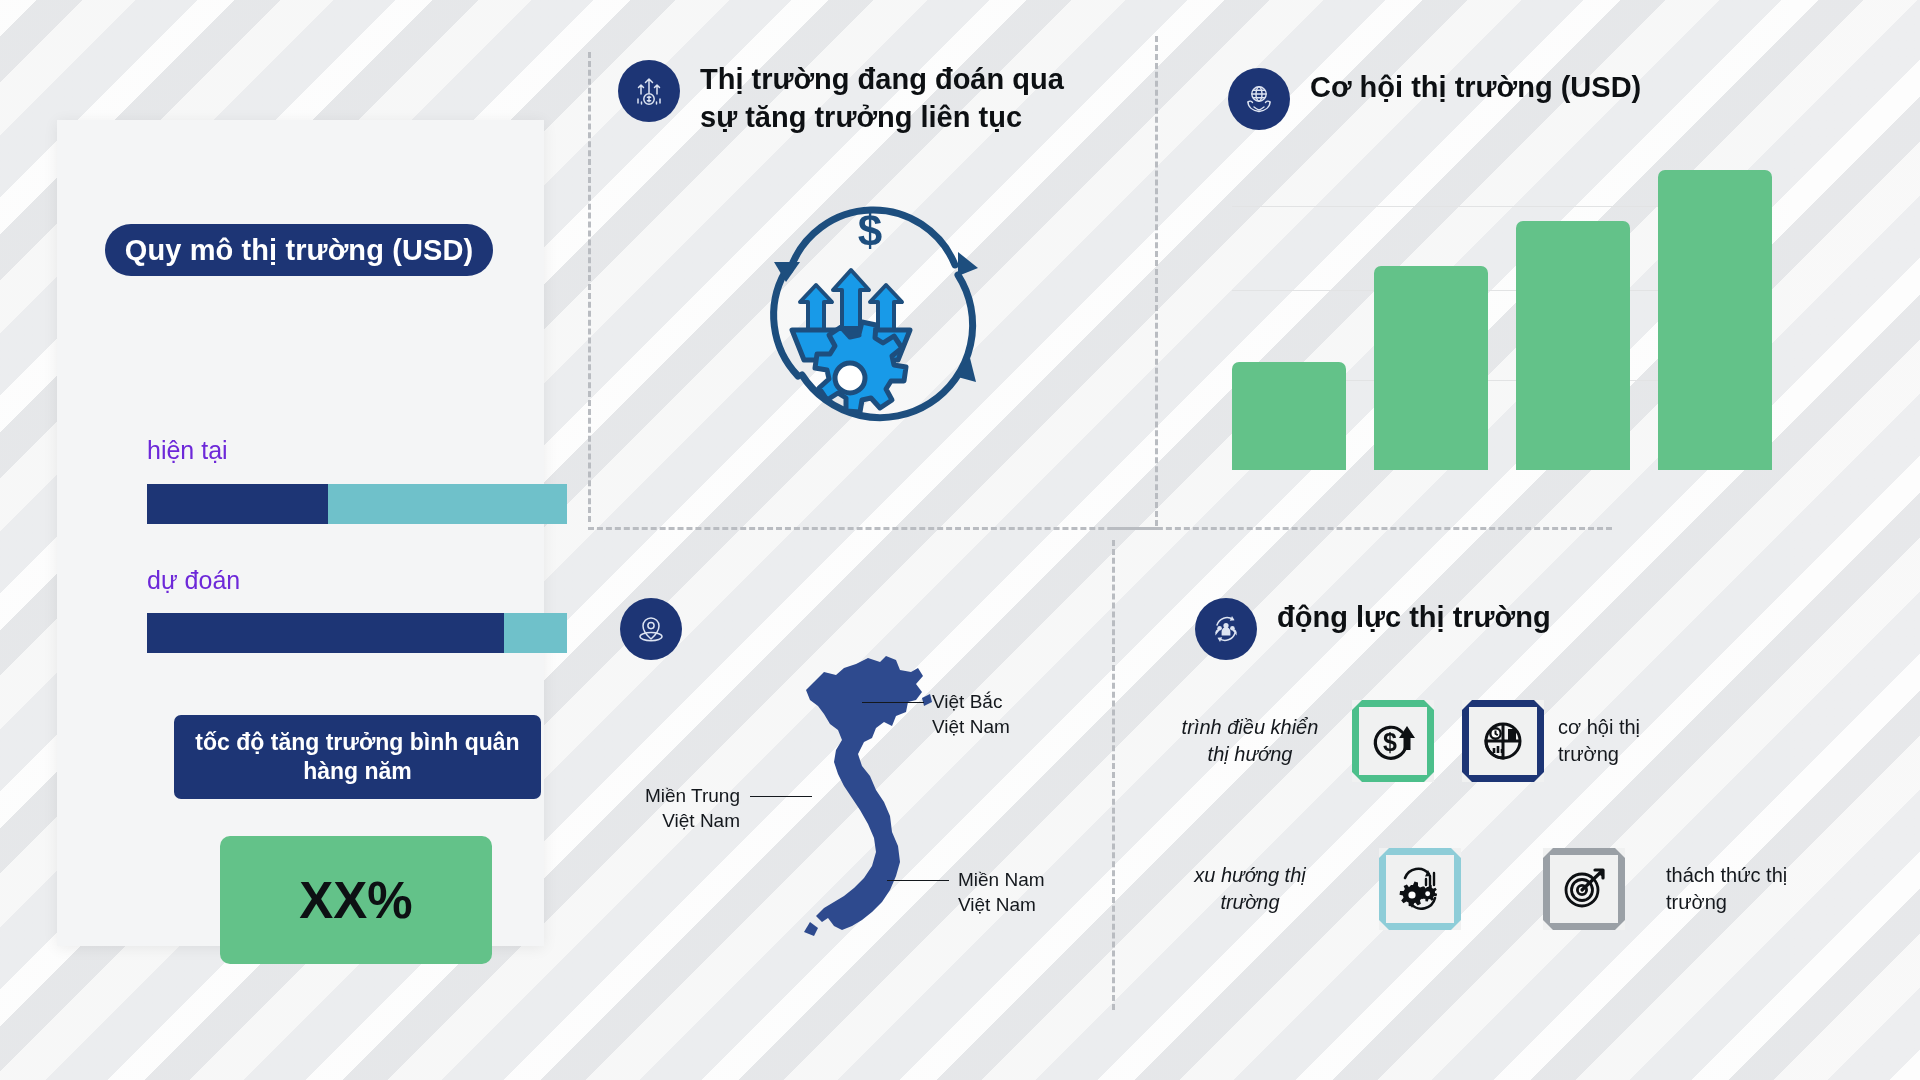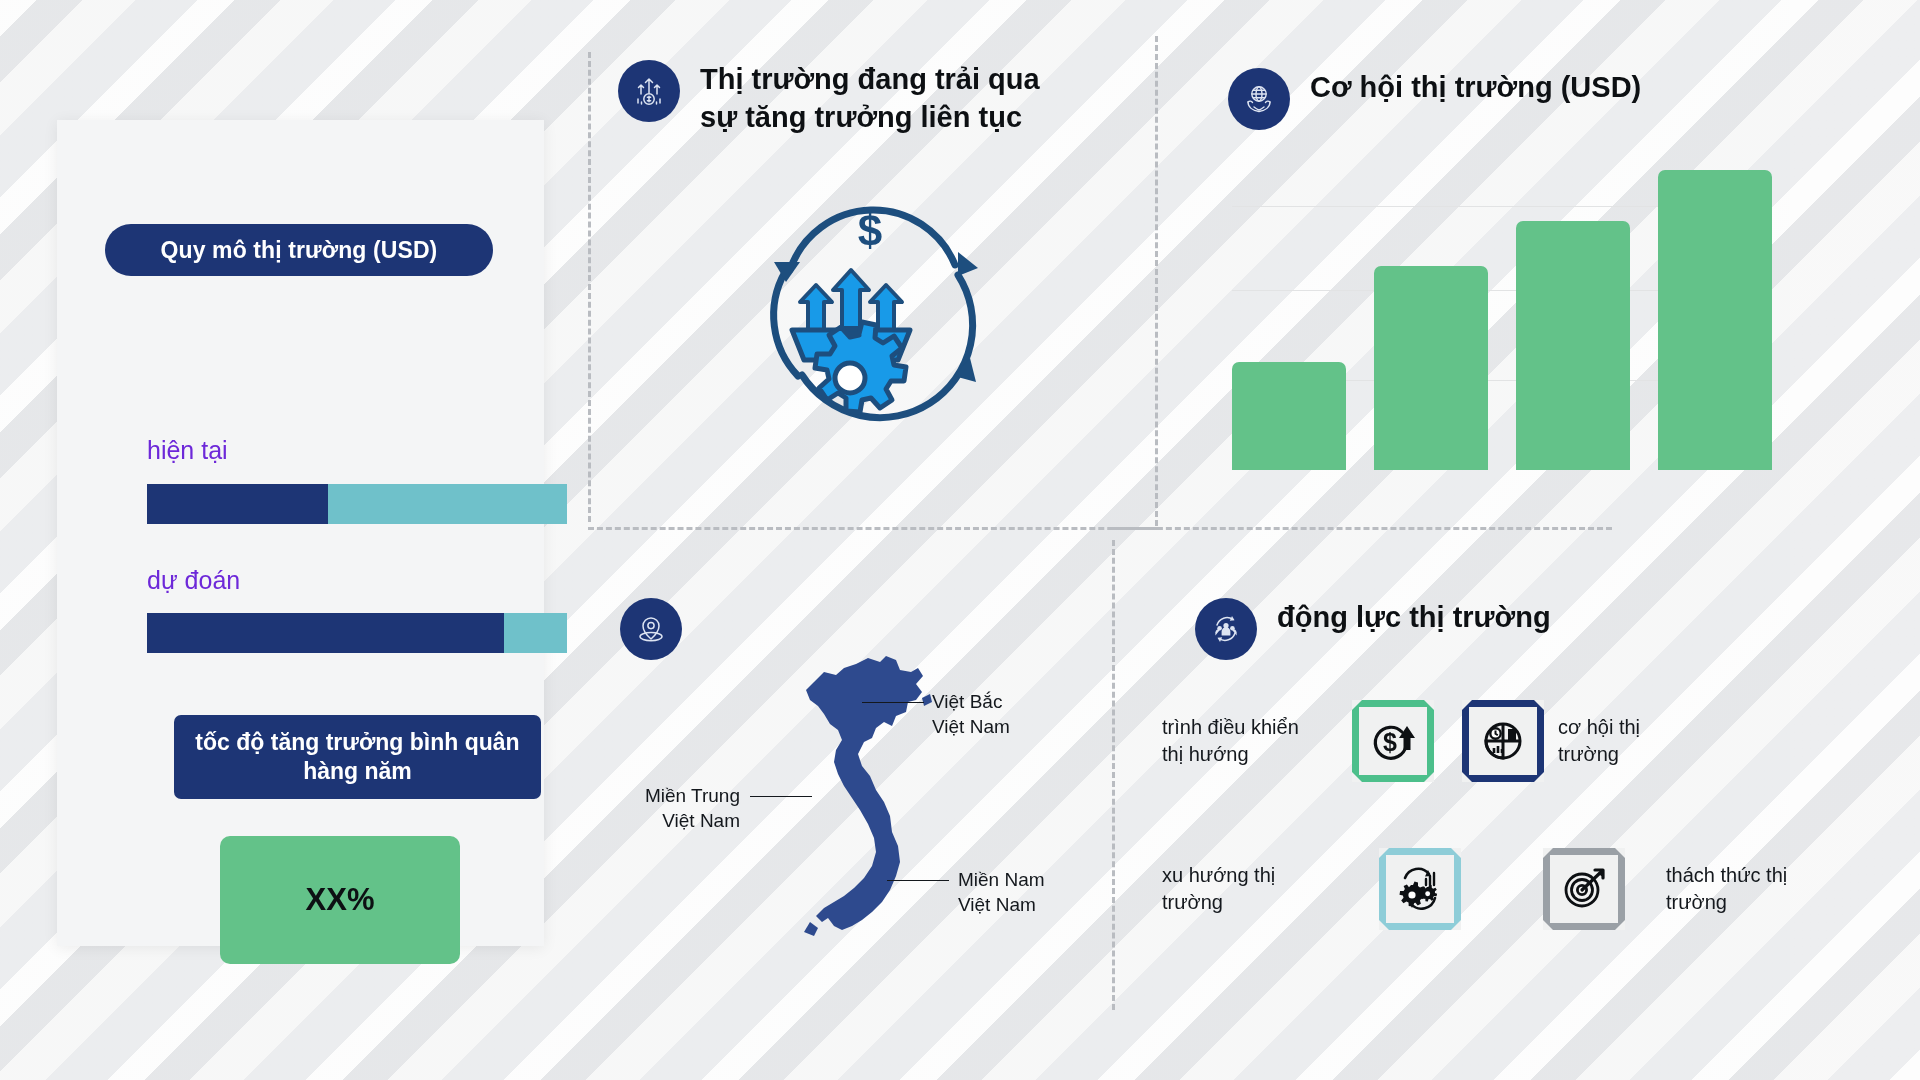--- a/index.html
+++ b/index.html
@@ -43,21 +43,21 @@
     box-shadow: 0 2px 14px rgba(0,0,0,0.07);
   }
   .pill-title {
     position: absolute;
     left: 48px; top: 104px;
     width: 388px; height: 52px;
     background: #1d3575;
     border-radius: 26px;
     display: flex; align-items: center; justify-content: center;
     color: #ffffff;
-    font-size: 23px;
+    font-size: 29px;
     font-weight: 700;
     letter-spacing: 0.1px;
   }
   .bar-label {
     position: absolute;
     left: 90px;
     font-size: 25px;
     color: #6d28d9;
     font-weight: 400;
   }
@@ -87,26 +87,26 @@
     text-align: center;
     color: #ffffff;
     font-size: 23px;
     font-weight: 700;
     line-height: 1.28;
     padding: 0 18px;
   }
   .pct-box {
     position: absolute;
     left: 163px; top: 716px;
-    width: 240px; height: 128px;
+    width: 272px; height: 128px;
     background: #63c289;
     border-radius: 10px;
     display: flex; align-items: center; justify-content: center;
     color: #0d1013;
-    font-size: 31px;
+    font-size: 51px;
     font-weight: 700;
   }
 
   
   .div-v-1 {
     position: absolute;
     left: 588px; top: 52px;
     width: 0; height: 470px;
     border-left: 3px dashed #b9bcc1;
   }
@@ -216,21 +216,21 @@
     left: 1162px; top: 700px;
     width: 660px; height: 250px;
   }
   .drv-row { position: absolute; display: flex; align-items: center; }
   .drv-row.r1 { top: 0; left: 0; }
   .drv-row.r2 { top: 148px; left: 0; gap: 27px; }
 
   .drv-label {
     font-size: 20px; color: #14181d; line-height: 1.35;
   }
-  .drv-label.left  { width: 176px; text-align: left; margin-right: 14px; }
+  .drv-label.left  { width: 176px; text-align: center; margin-right: 14px; font-style: italic; }
   .drv-label.right { width: 176px; text-align: left; margin-left: 14px; }
 
   .drv-icon {
     width: 82px; height: 82px;
     background: #f0f1f1;
     position: relative;
     display: flex; align-items: center; justify-content: center;
     flex: 0 0 auto;
   }
   .drv-icon::before {
@@ -279,21 +279,21 @@
     <svg width="36" height="36" viewBox="0 0 36 36" fill="none" stroke="#dde4f2" stroke-width="1.5" stroke-linecap="round">
       <path d="M18 6 L18 20 M18 6 L14.5 9.5 M18 6 L21.5 9.5"></path>
       <path d="M10 12 L10 21 M10 12 L7.5 14.5 M10 12 L12.5 14.5"></path>
       <path d="M26 12 L26 21 M26 12 L23.5 14.5 M26 12 L28.5 14.5"></path>
       <circle cx="18" cy="26" r="5.2"></circle>
       <path d="M18 23.2 v5.6 M16.4 24.2 h3.2 M16.4 27.8 h3.2"></path>
       <path d="M7 26 v4 M10.5 29 v2 M25.5 29 v2 M29 26 v4"></path>
     </svg>
   </div>
   <div class="sec-title">
-    <div>Thị trường đang trải qua</div>
+    <div>Thị trường đang đoán qua</div>
     <div>sự tăng trưởng liên tục</div>
   </div>
 </div>
 
 <div class="growth-illus">
   <svg width="280" height="250" viewBox="0 0 280 250" fill="none">
 
     <path d="M60 80 A88 88 0 0 1 225 75" stroke="#1d4e7e" stroke-width="7" stroke-linecap="round"></path>
     <path d="M228 62 L228 86 L248 78 Z" fill="#1d4e7e"></path>
     <path d="M228 85 A88 88 0 0 1 72 185" stroke="#1d4e7e" stroke-width="7" stroke-linecap="round"></path>

